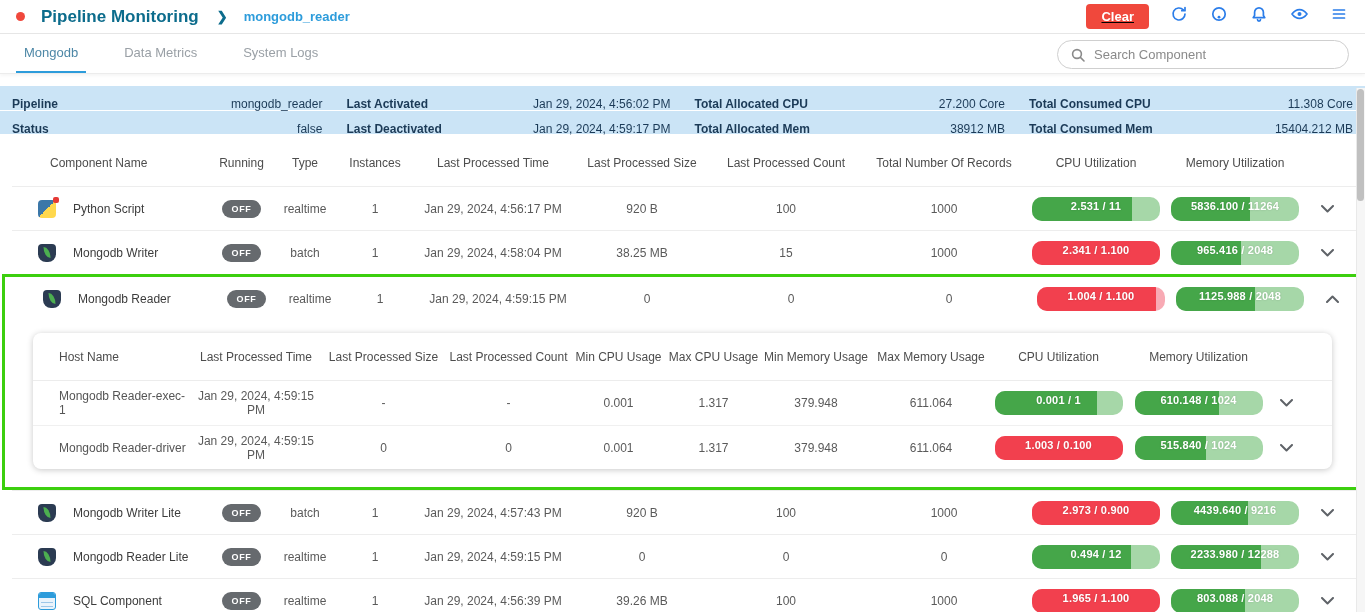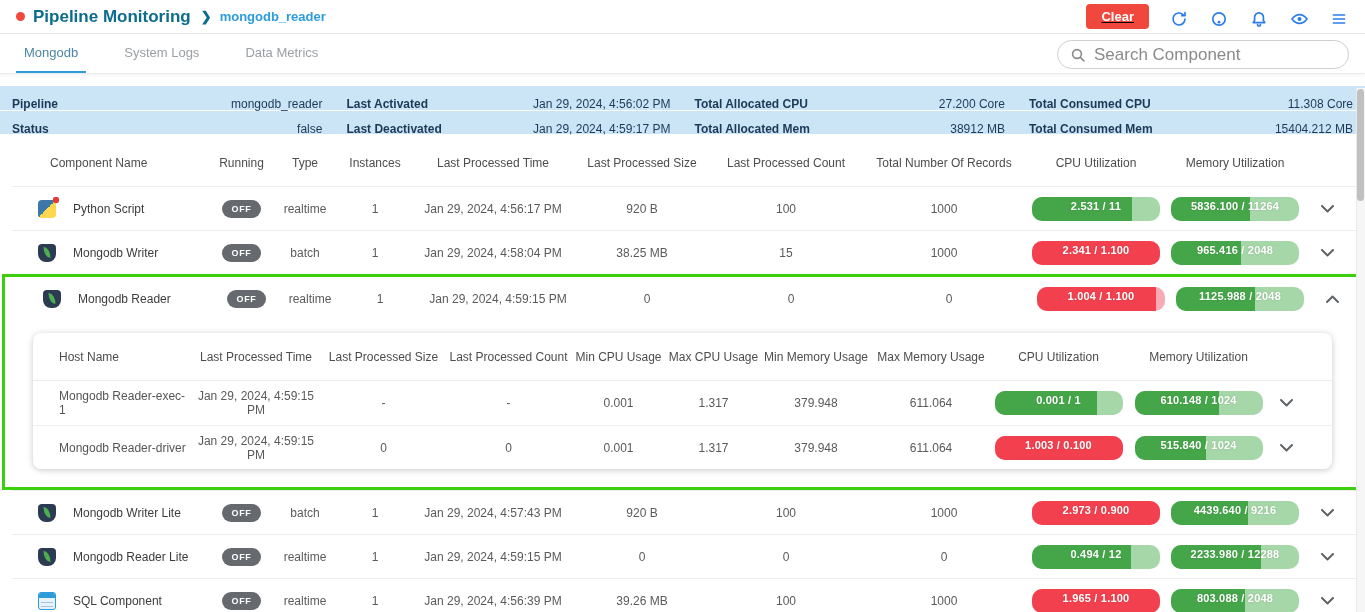--- a/index.html
+++ b/index.html
@@ -1,43 +1,43 @@
 <!DOCTYPE html>
 <html><head>
 <meta charset="utf-8">
 <style>
   * { box-sizing: border-box; margin: 0; padding: 0; }
   html,body { width:1365px; height:612px; overflow:hidden; background:#fff;
     font-family:"Liberation Sans", sans-serif; position:relative; }
 
   
   .topbar { height:34px; display:flex; align-items:center; padding:0 16px;
-    border-bottom:1px solid #e6e6e6; background:#fff; }
+    border-bottom:1px solid #e6e6e6; background:#fff;gap:8px; }
   .reddot { width:9px; height:9px; border-radius:50%; background:#f0483c; margin-right:8px; }
   .apptitle { color:#0c6c8c; font-size:17px; font-weight:700; }
   .crumbsep { color:#0c6c8c; font-size:13px; font-weight:700; margin:0 8px 0 10px; }
   .crumb { color:#2d9cdb; font-size:13px; font-weight:600; }
-  .topright { margin-left:auto; display:flex; align-items:flex-end; gap:20px;text-decoration:underline; }
+  .topright { margin-left:auto; display:flex; align-items:flex-start; gap:20px;text-decoration:underline; }
   .clear-btn { background:#f0483c; color:#fff; border:none; border-radius:4px;
     padding:5px 15px; font-size:13px; font-weight:700; cursor:pointer;
     font-family:"Liberation Sans", sans-serif; }
   .hicon { display:inline-flex; width:20px; height:20px; align-items:center; justify-content:center; cursor:pointer; }
   .hicon svg { stroke:#2b7de9; fill:none; stroke-width:1.7; stroke-linecap:round; stroke-linejoin:round; }
 
   
   .tabbar { height:40px; display:flex; align-items:stretch; border-bottom:1px solid #ececec;
     position:relative; padding-left:16px; box-shadow:0 2px 3px rgba(0,0,0,0.04); }
   .tab { display:flex; align-items:center; padding:0 8px; margin-right:30px; font-size:13px;
     color:#9aa0a6; border-bottom:2px solid transparent; cursor:pointer; }
   .tab.active { color:#4d87a6; border-bottom-color:#2d9cdb; }
   .searchbox { position:absolute; right:16px; top:6px; width:292px; height:29px;
     border:1px solid #cfcfcf; border-radius:15px; display:flex; align-items:center;
     gap:8px; padding:0 12px; background:#fff; }
   .searchbox svg { stroke:#8a8a8a; fill:none; stroke-width:1.6; stroke-linecap:round; }
-  .searchbox input { border:none; outline:none; flex:1; font-size:17px; color:#444;
+  .searchbox input { border:none; outline:none; flex:1; font-size:13px; color:#444;
     font-family:"Liberation Sans", sans-serif; background:transparent; }
   .searchbox input::placeholder { color:#8a8a8a; }
 
   
   .summary { margin-top:12px; }
   .srow { display:grid; grid-template-columns:24.5% 25.5% 24.5% 25.5%; background:#cbe4f6; height:24px; }
   .srow + .srow { border-top:1px solid #ffffff; }
   .scell { display:flex; justify-content:space-between; align-items:center; padding:18px 12px;
     font-size:12px; color:#1b3a57; overflow:hidden; white-space:nowrap; }
   .scell .slabel { font-weight:700; margin-right:10px; }
@@ -140,22 +140,22 @@
     <span class="hicon">
       <svg width="18" height="18" viewBox="0 0 18 18">
           <path d="M3.5 5h11M3.5 9h11M3.5 13h11"></path>
         </svg>
     </span>
   </div>
 </div>
 
 <div class="tabbar">
   <div class="tab active">Mongodb</div>
+  <div class="tab">Data Metrics</div>
   <div class="tab">System Logs</div>
-  <div class="tab">Data Metrics</div>
   <div class="searchbox">
     <svg width="16" height="16" viewBox="0 0 16 16">
         <circle cx="7" cy="7" r="4.4"></circle>
         <path d="M10.4 10.4L14 14"></path>
       </svg>
     <input type="text" placeholder="Search Component" style="">
   </div>
 </div>
 
 <div class="summary">

